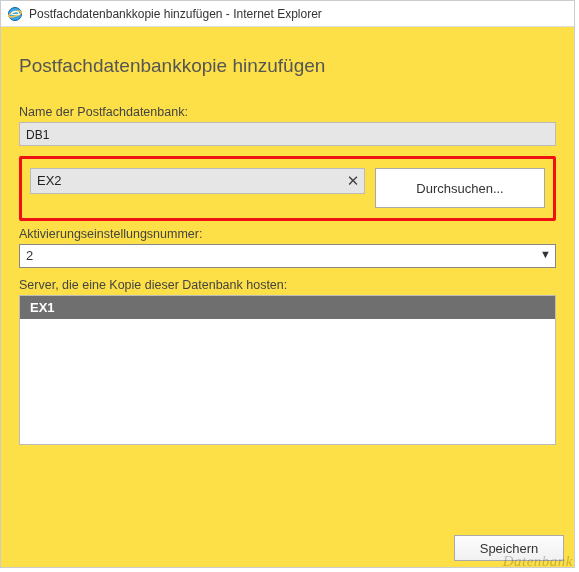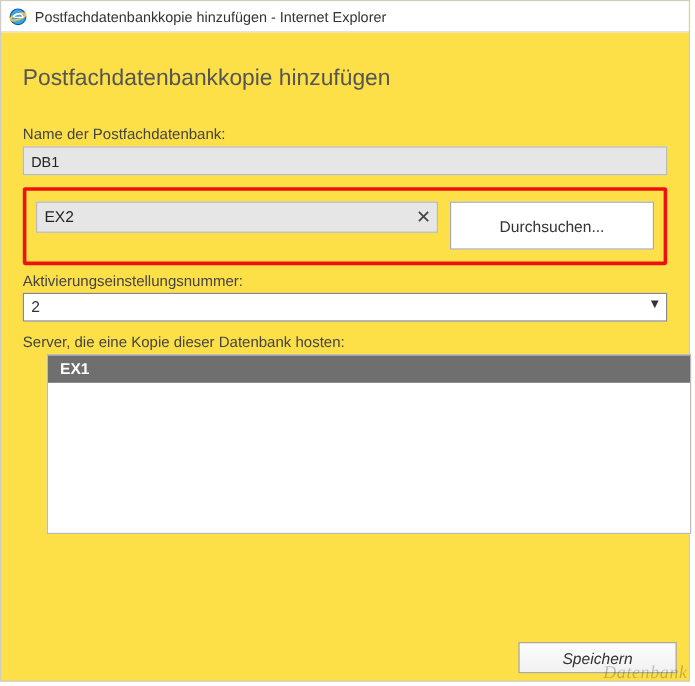--- a/index.html
+++ b/index.html
@@ -130,21 +130,20 @@
     pointer-events: none;
     color: #333;
   }
   .list-box {
     margin-top: 3px;
     width: 100%;
     height: 150px;
     border: 1px solid #bbb;
     background: #fff;
     overflow: hidden;
-    margin-left: 20px;
   }
   .list-item {
     background: #6f6f6f;
     color: #fff;
     font-weight: bold;
     padding: 4px 10px;
     font-size: 13px;
   }
   .more-options {
     margin-top: 16px;
@@ -152,28 +151,27 @@
     color: #1a6fc0;
     cursor: pointer;
     display: inline-block;
   }
   
   .footer {
     position: absolute;
     bottom: 6px; right: 10px;
   }
   .save-btn {
-    width: 132px;
+    width: 110px;
     height: 26px;
     border: 1px solid #aaa;
     background: linear-gradient(#fdfdfd, #f1f1f1);
     font-size: 13px;
     color: #333;
     cursor: pointer;
-    font-style: italic;
   }
   .watermark {
     position: absolute;
     right: 6px; bottom: 2px;
     font-size: 15px;
     color: rgba(0,0,0,0.22);
     font-style: italic;
     pointer-events: none;
     font-family: Georgia, serif;
     letter-spacing: 0.5px;

